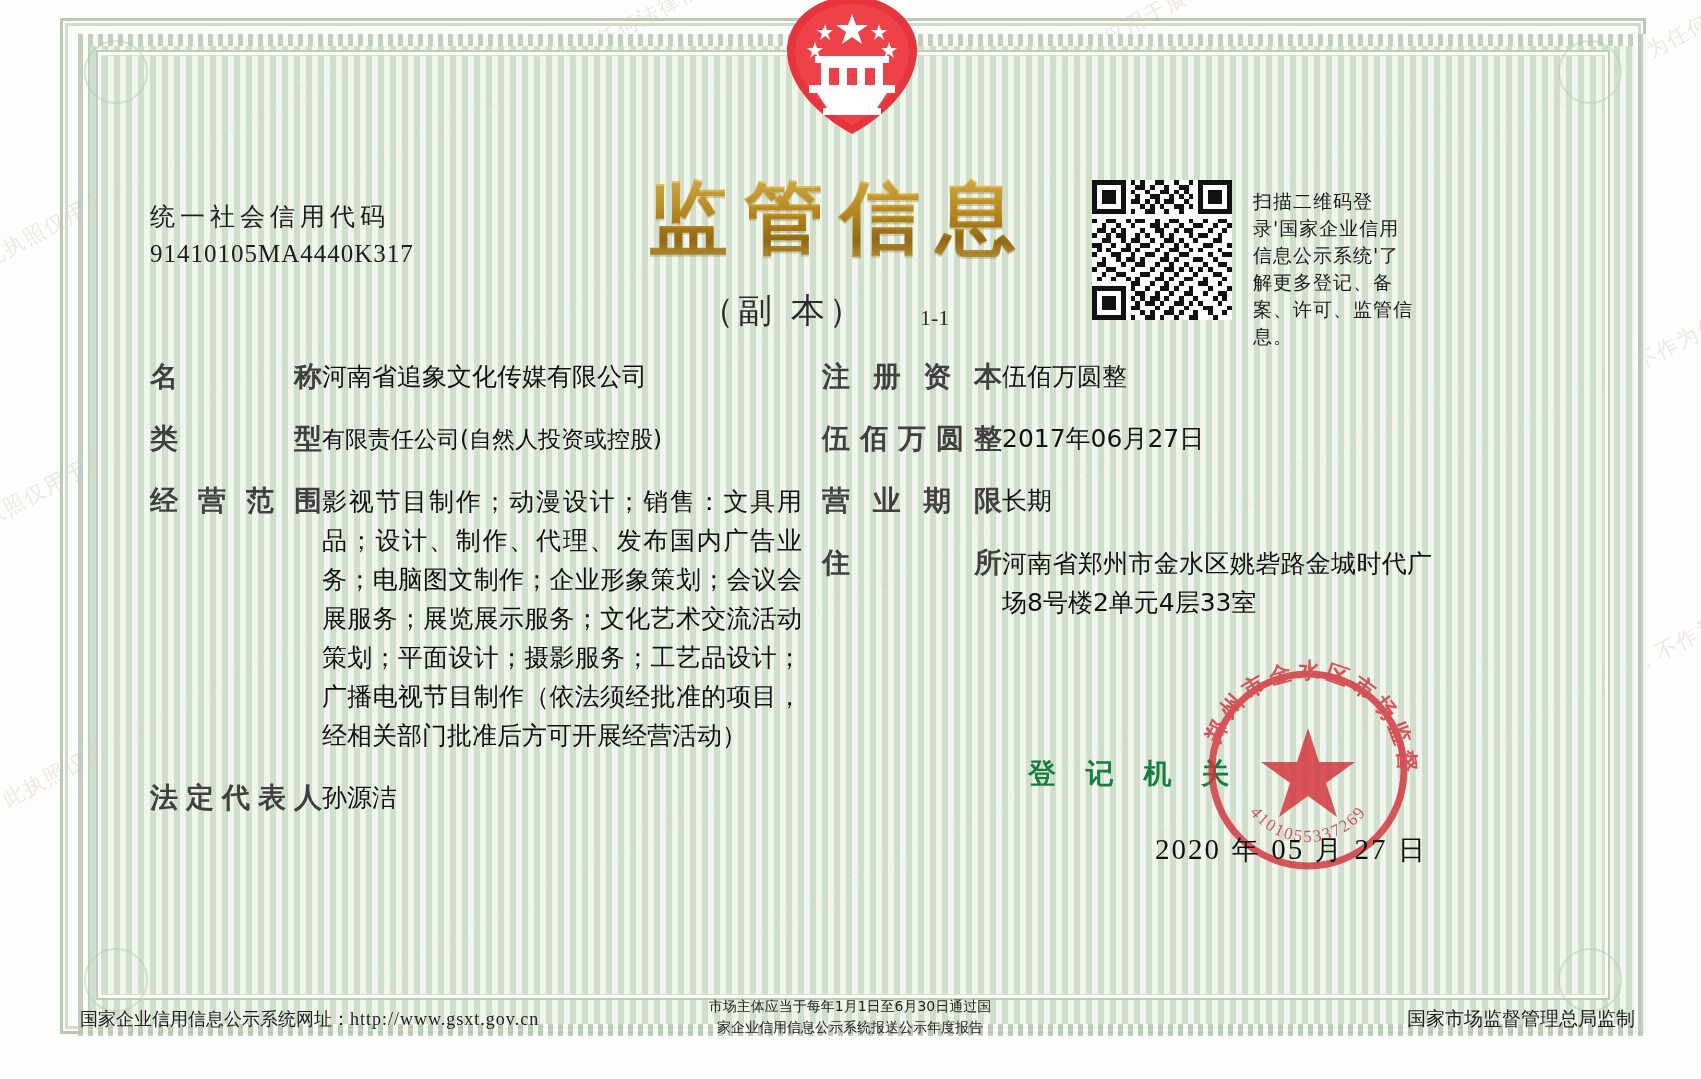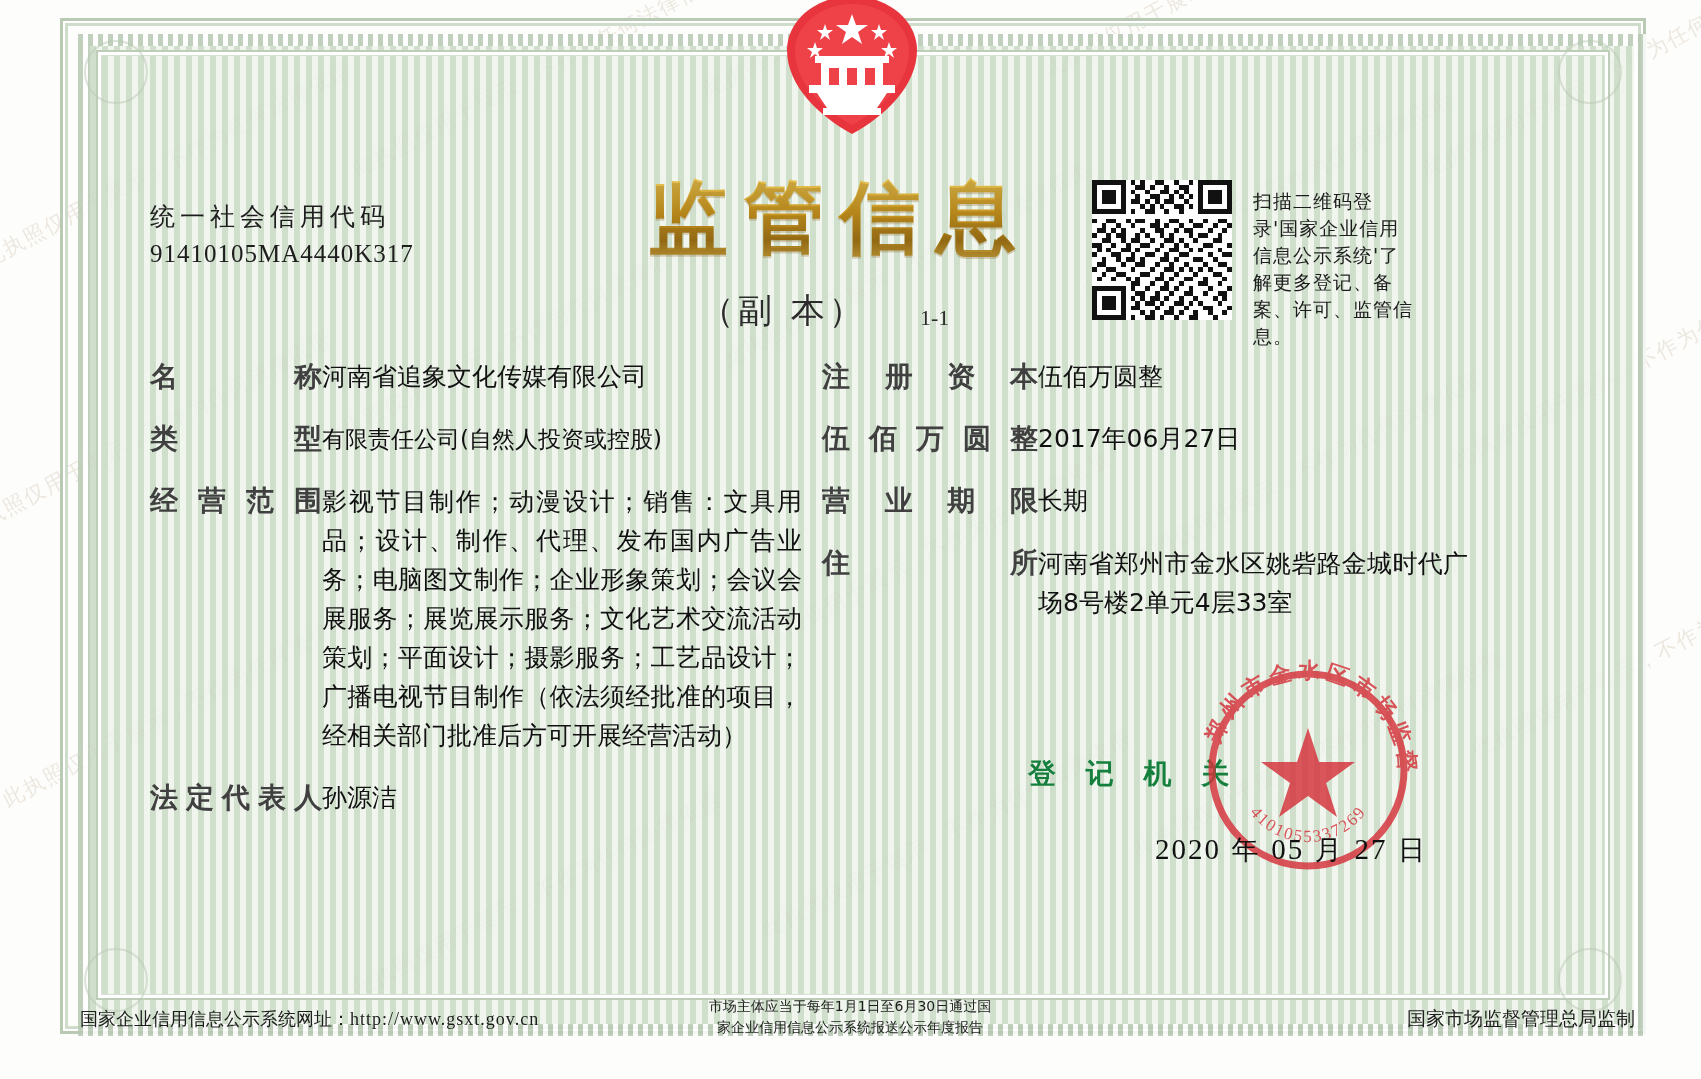--- a/index.html
+++ b/index.html
@@ -157,21 +157,21 @@
     font-family: Liberation Sans, sans-serif;
     font-size: 28px;
     font-weight: bold;
     color: #404040;
     display: inline-block;
     width: 172px;
     text-align: justify;
     text-align-last: justify;
     vertical-align: top;
   }
-  .lbl-r { width: 216px; }
+  .lbl-r { width: 180px; }
   .val {
     font-family: "DejaVu Sans", sans-serif;
     font-size: 25px;
     color: #111;
     display: inline-block;
     vertical-align: top;
     line-height: 38px;
   }
   .val-wrap {
     display: inline-block;

